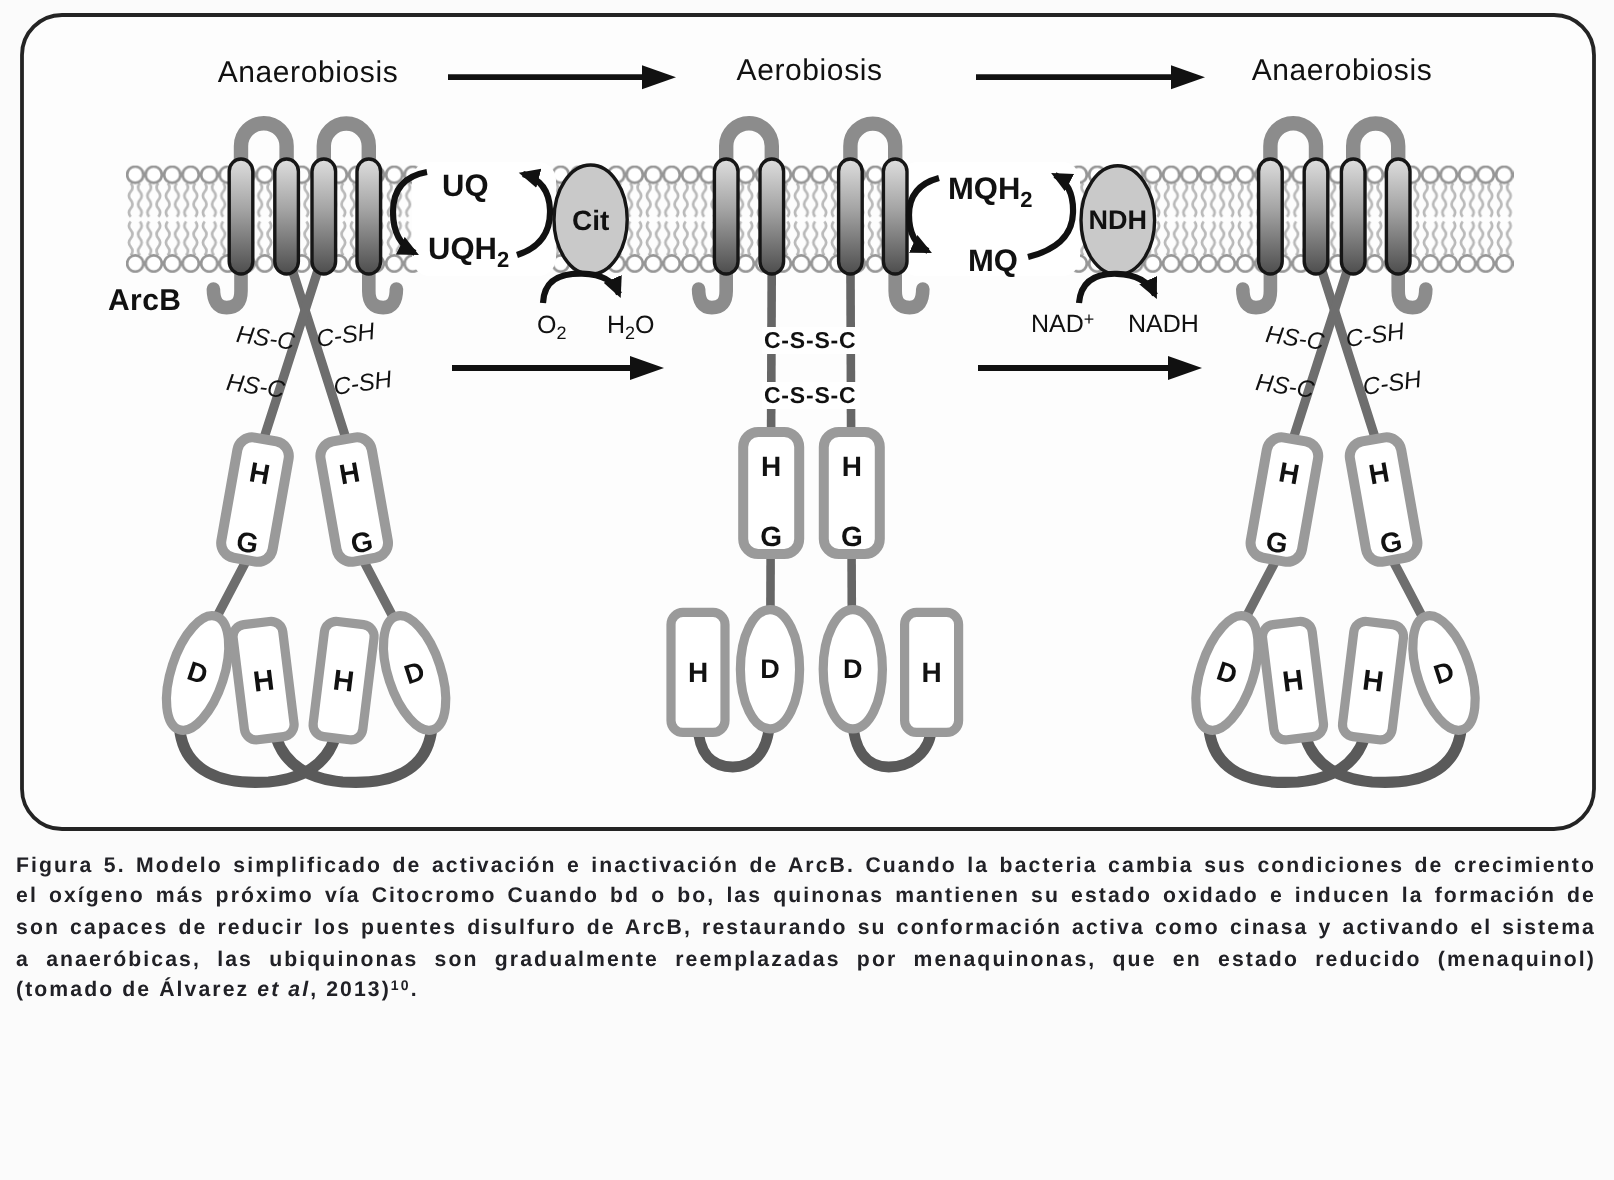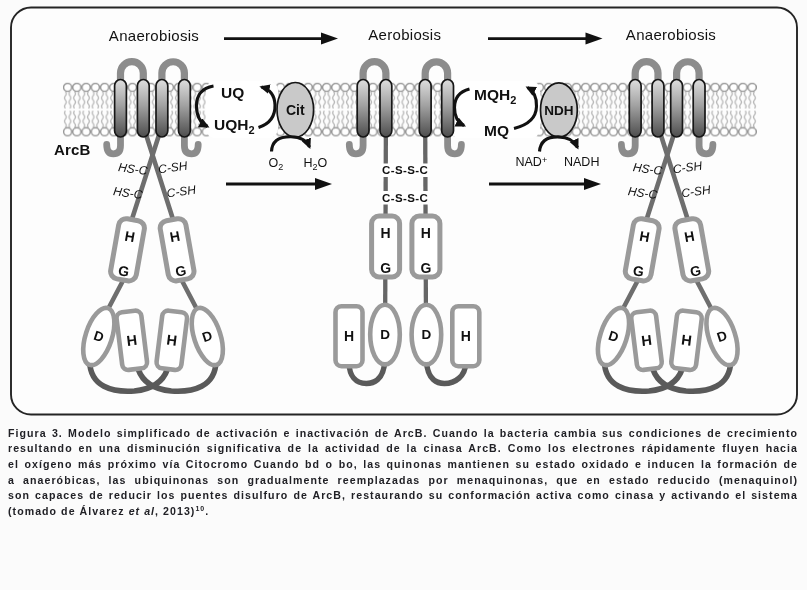--- a/index.html
+++ b/index.html
@@ -191,18 +191,17 @@
 <path d="M 469.5,89 Q 454.5,93 454.5,107.5 Q 454.5,121 464,125.5" fill="none" stroke="#111" stroke-width="3.1" marker-end="url(#ah)"></path>
 <path d="M 514,128.5 Q 536,123 536.5,106.5 Q 537,92.5 527.5,87.5" fill="none" stroke="#111" stroke-width="3.1" marker-end="url(#ah)"></path>
 <ellipse cx="558.9" cy="110.1" rx="18.4" ry="27.2" fill="#c9c9c9" stroke="#161616" stroke-width="1.7"></ellipse>
 <text x="558.9" y="114.6" text-anchor="middle" font-size="13.5" font-weight="bold" fill="#111">NDH</text>
 <path d="M 539.5,151.5 C 540.5,140 548.5,136.6 558.5,136.9 C 569,137.2 574.5,141 577.5,147.5" fill="none" stroke="#111" stroke-width="3.1" marker-end="url(#ah)"></path>
 <text x="515.5" y="166" font-size="12.5" fill="#111">NAD<tspan font-size="9" dy="-3.5">+</tspan></text>
 <text x="564" y="166" font-size="12.5" fill="#111">NADH</text>
 </svg>
 
 <div class="cap">
-<div class="j">Figura 3. Modelo simplificado de activación e inactivación de ArcB.  Cuando la bacteria cambia sus condiciones de crecimiento</div>
-<div class="j">resultando en una disminución significativa de la actividad de la cinasa ArcB. Como los electrones rápidamente fluyen hacia</div>
+<div class="j">Figura 5. Modelo simplificado de activación e inactivación de ArcB.  Cuando la bacteria cambia sus condiciones de crecimiento</div>
 <div class="j">el oxígeno más próximo vía Citocromo Cuando bd o bo, las quinonas mantienen su estado oxidado e inducen la formación de</div>
+<div class="j">son capaces de reducir los puentes disulfuro de ArcB, restaurando su conformación activa como cinasa y activando el sistema</div>
 <div class="j">a anaeróbicas, las ubiquinonas son gradualmente reemplazadas por menaquinonas,  que en estado reducido (menaquinol)</div>
-<div class="j">son capaces de reducir los puentes disulfuro de ArcB, restaurando su conformación activa como cinasa y activando el sistema</div>
 <div>(tomado de Álvarez <i>et al</i>, 2013)<sup style="font-size:7px">10</sup>.</div>
 </div>
 </body></html>

